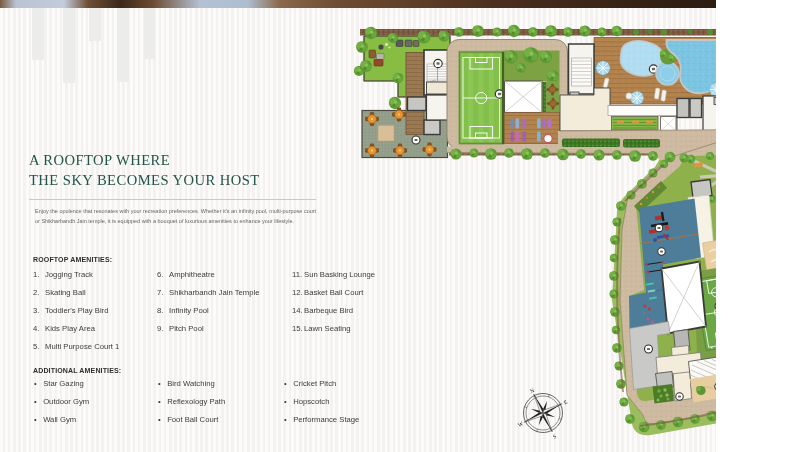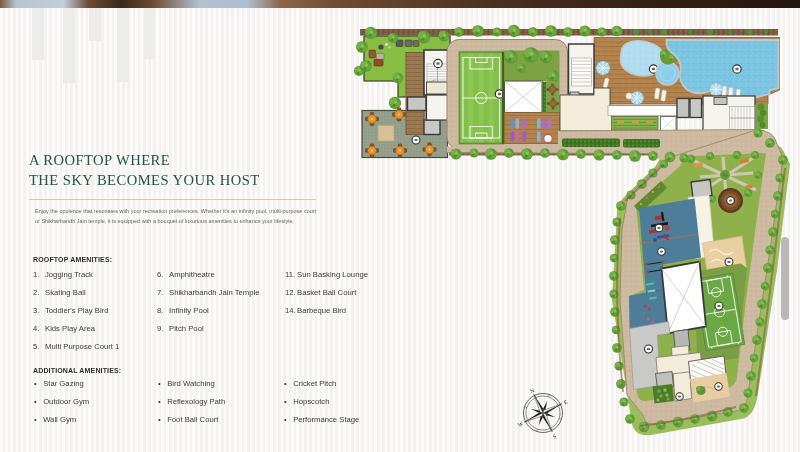--- a/index.html
+++ b/index.html
@@ -1,16 +1,16 @@
 <!DOCTYPE html>
 <html><head>
 <meta charset="utf-8">
 <style>
 html,body{margin:0;padding:0;}
-#page{position:relative;width:800px;height:452px;overflow:hidden;
+#page{position:relative;width:716px;height:452px;overflow:hidden;
   font-family:"Liberation Sans",sans-serif;
   background:repeating-linear-gradient(90deg,#fcfbfa 0px,#fcfbfa 2.6px,#f4f2f0 2.6px,#f4f2f0 5.2px);text-decoration:underline;}
 #topstrip{position:absolute;left:0;top:0;width:800px;height:8px;
   background:linear-gradient(90deg,#7a5a40 0%,#b9c3d2 2%,#c2ccdb 8%,#6e4e34 11%,#3a281b 15%,#6b4a30 19%,#b4c1d3 25%,#aebdd0 31%,#8a6848 35%,#6e4c32 42%,#5d3f28 52%,#4a3020 62%,#3a2517 75%,#2e1d12 88%,#241710 100%);}
 .bar{position:absolute;background:#ececeb;}
 h1{position:absolute;left:29px;top:149.5px;margin:0;font-family:"Liberation Serif",serif;
   font-size:14.6px;line-height:20.5px;font-weight:normal;color:#235449;letter-spacing:0.45px;}
 #divider{position:absolute;left:29px;top:199px;width:287px;height:1px;background:#d9c9a2;}
 #para{position:absolute;left:35px;top:206px;width:420px;font-size:5.6px;line-height:10px;color:#666;letter-spacing:0px;transform:scaleX(0.98);transform-origin:0 0;white-space:nowrap;}
 .lhead{position:absolute;font-size:7px;font-weight:bold;color:#2e2e2e;letter-spacing:0.15px;}
@@ -75,32 +75,36 @@
 <div class="it">
         <span class="n">8.</span>
         <span>Infinity Pool</span>
       </div>
 <div class="it">
         <span class="n">9.</span>
         <span>Pitch Pool</span>
       </div>
 </div>
 
-<div class="col" style="left:285px;top:270px;">
+<div class="col" style="left:292px;top:270px;">
 <div class="it">
         <span class="n">11.</span>
         <span>Sun Basking Lounge</span>
       </div>
 <div class="it">
         <span class="n">12.</span>
         <span>Basket Ball Court</span>
       </div>
 <div class="it">
         <span class="n">14.</span>
         <span>Barbeque Bird</span>
+      </div>
+<div class="it">
+        <span class="n">15.</span>
+        <span>Lawn Seating</span>
       </div>
 </div>
 
 <div class="lhead" style="left:33px;top:366.5px;">ADDITIONAL AMENITIES:</div>
 
 <div class="col" style="left:34px;top:379px;">
 <div class="it">
         <span class="b">•</span>
         <span>&nbsp;Star Gazing</span>
       </div>

